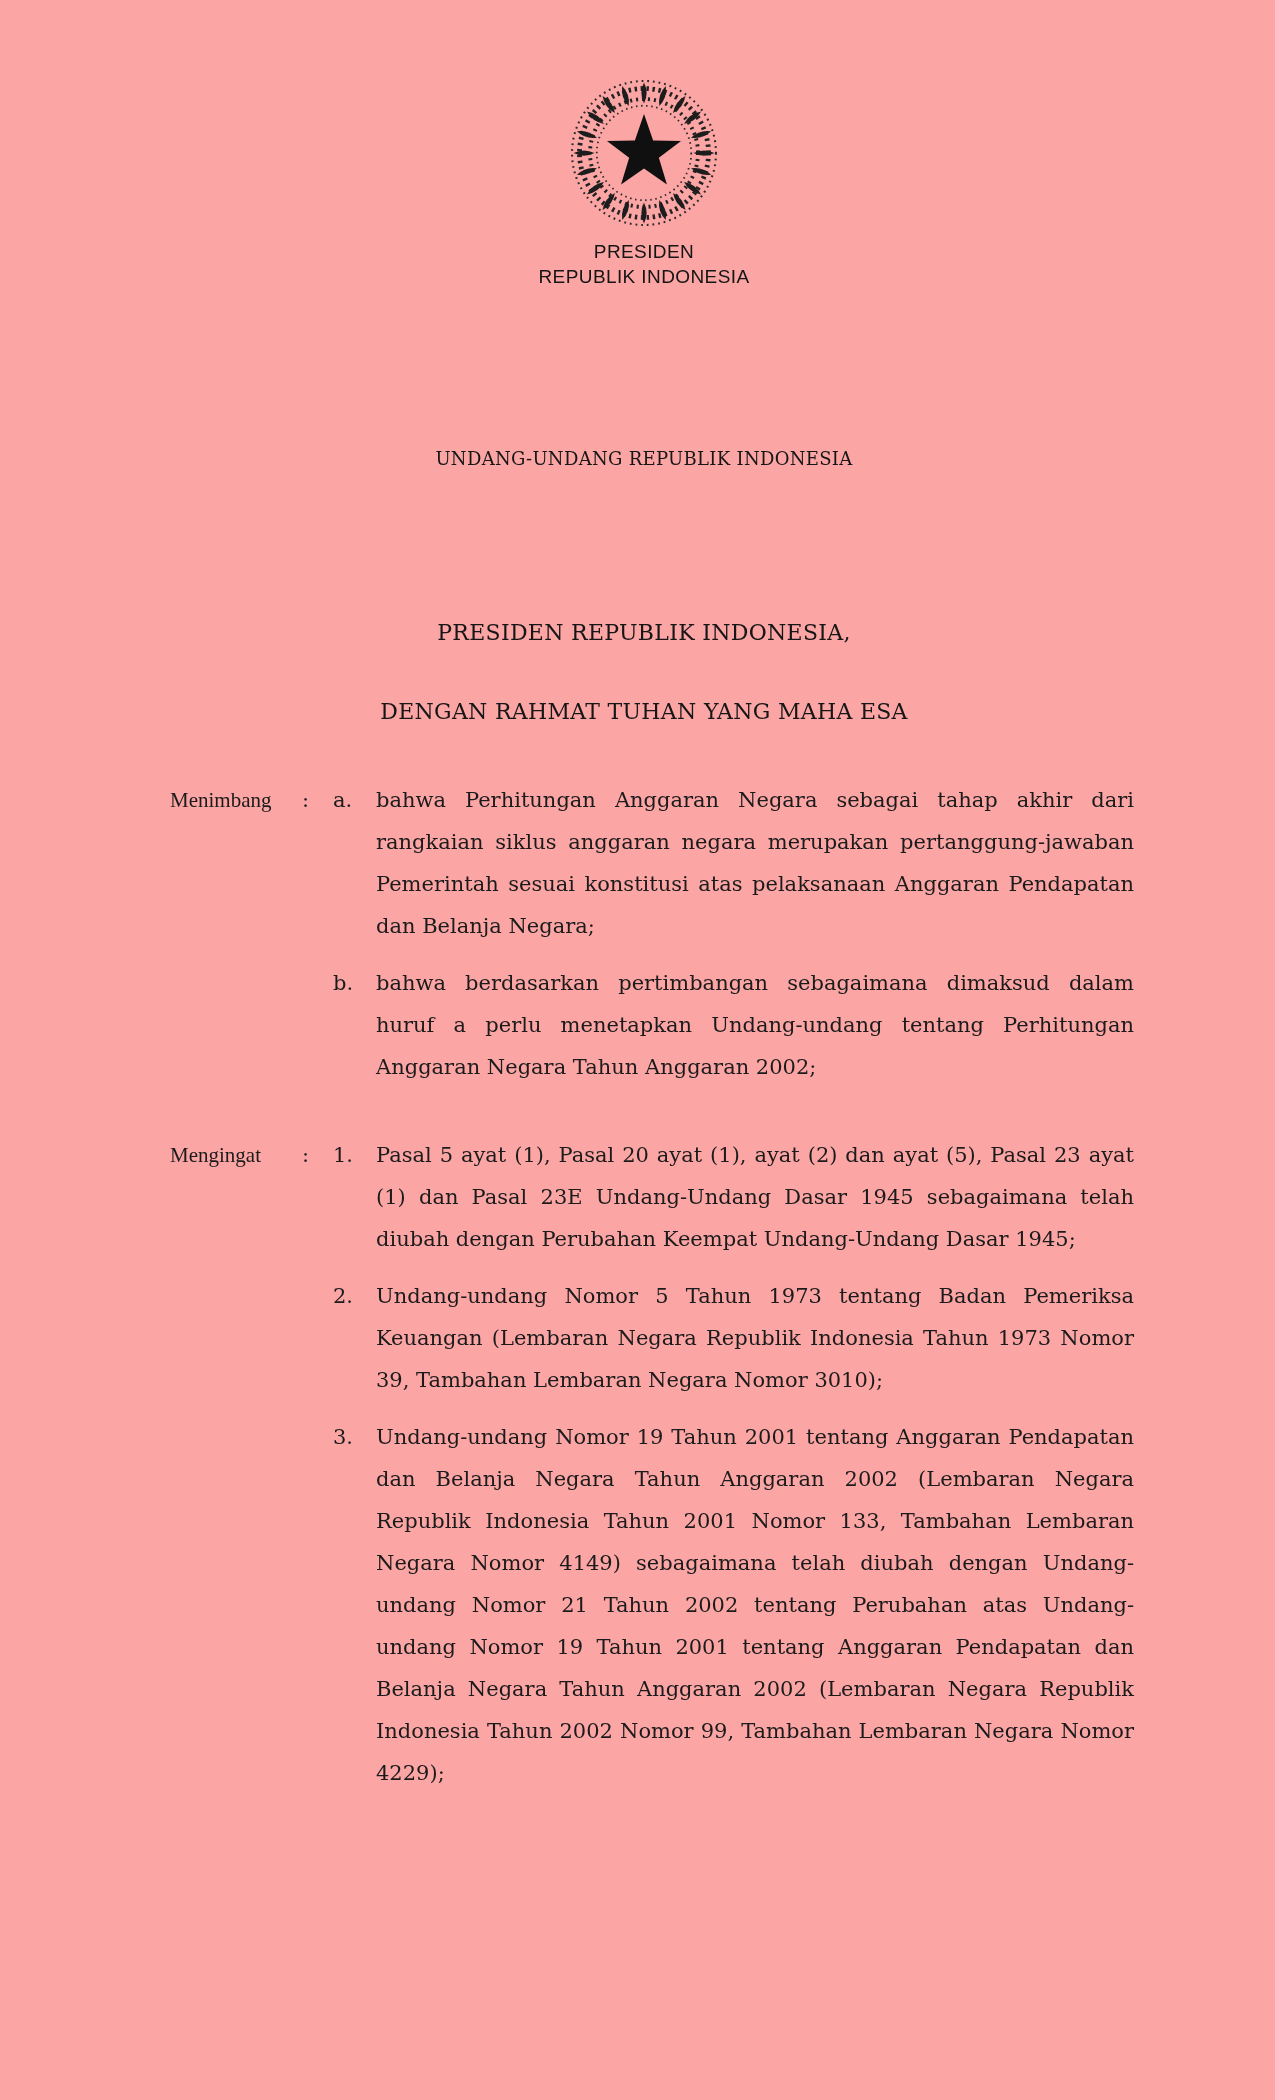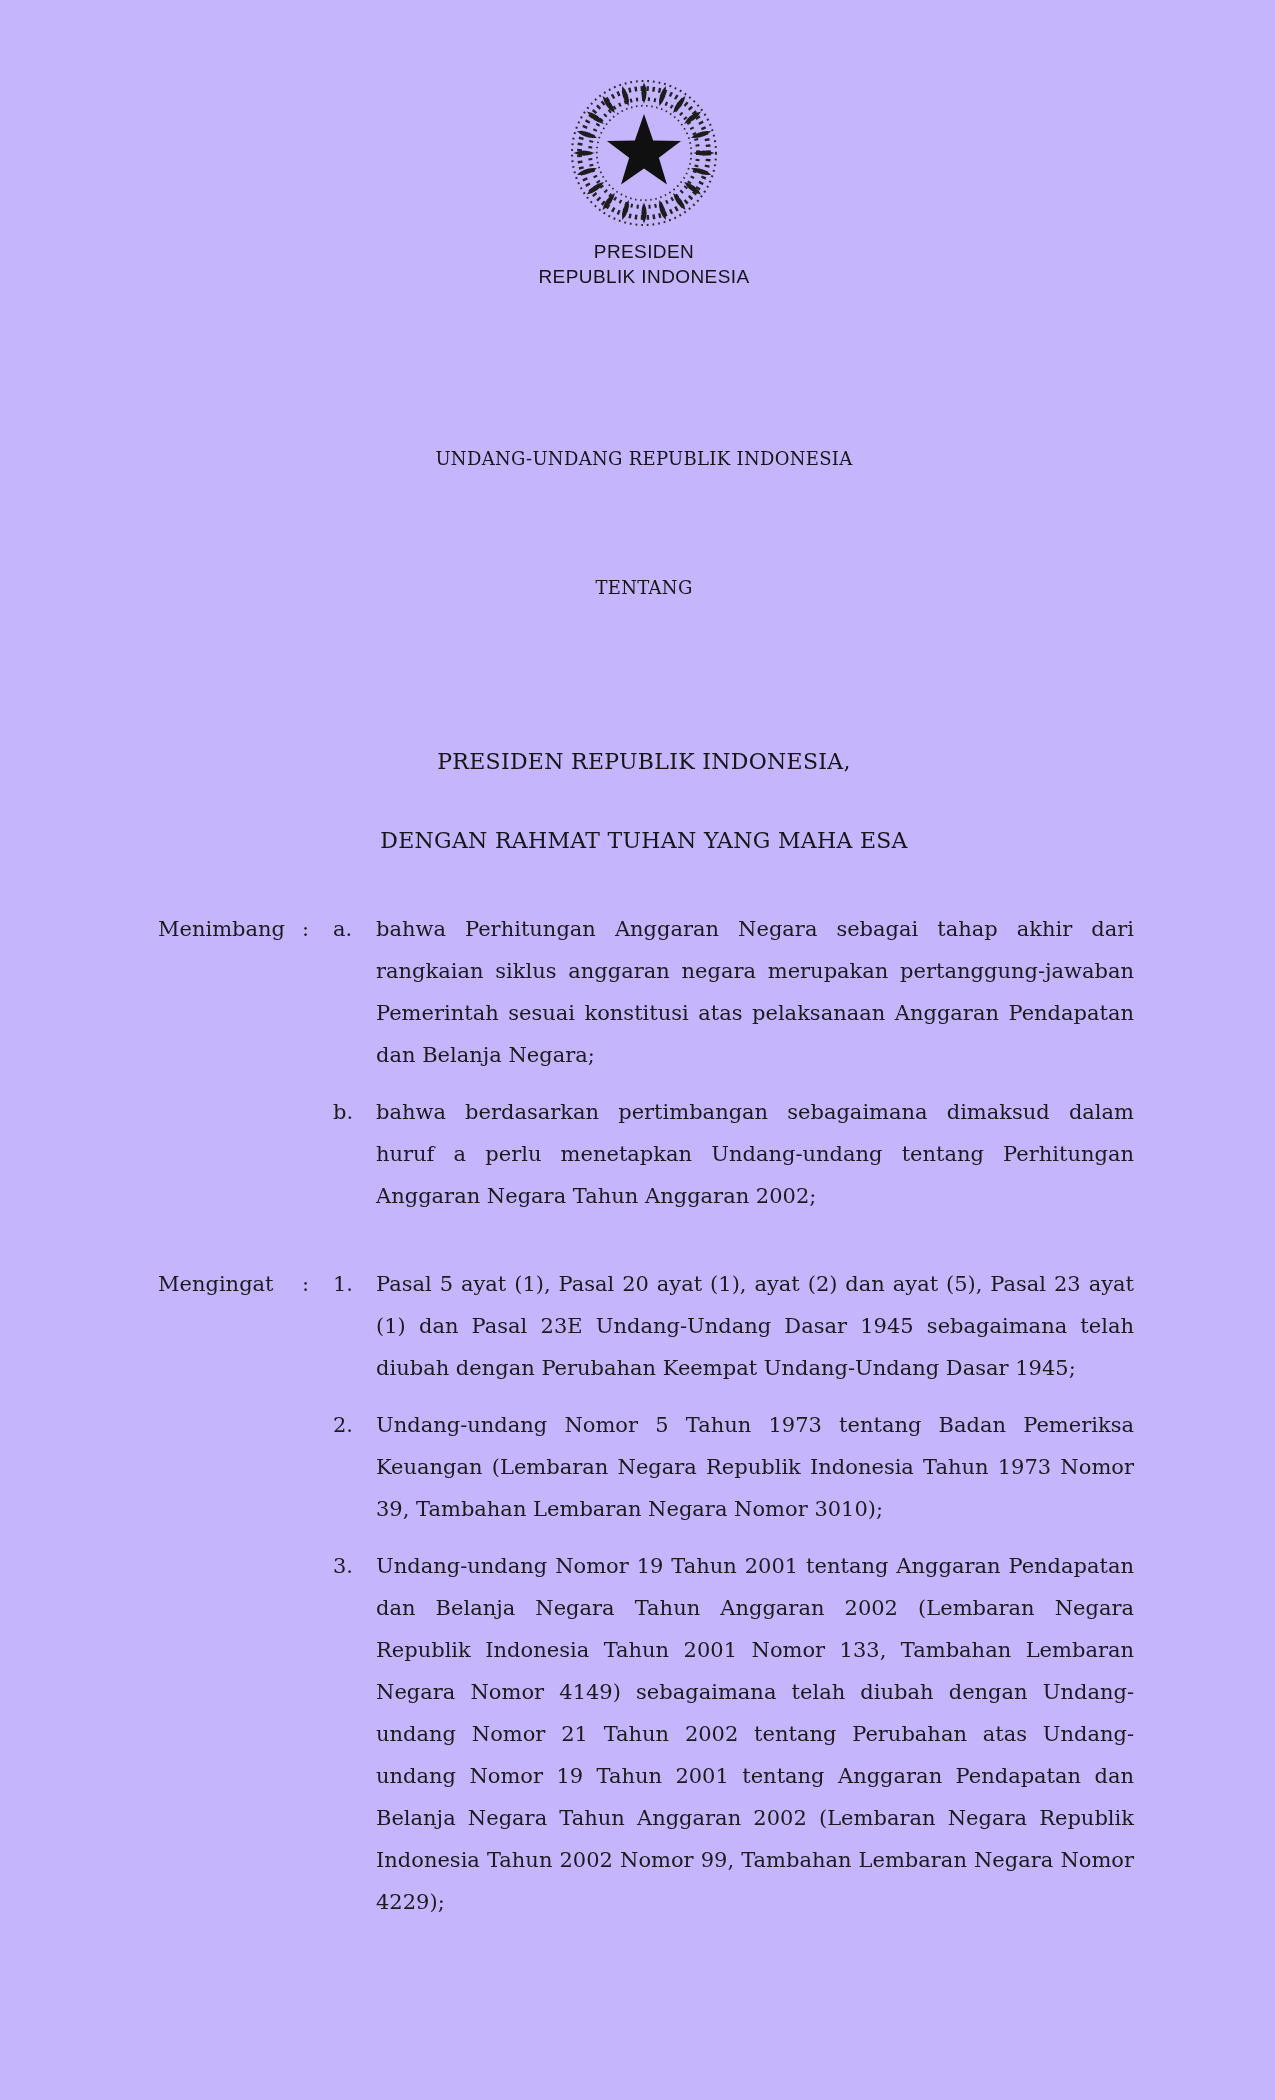--- a/index.html
+++ b/index.html
@@ -13,21 +13,21 @@
     font-family: "DejaVu Serif", serif;
     color: #1b1b1b;
     overflow: hidden;
   }
   .page {
     position: relative;
     width: 1275px;
     height: 2100px;
     box-sizing: border-box;
     padding: 78px 141px 0 154px;
-    background: #c4b5fd;
+    background: #fca5a5;
   }
   .letterhead { text-align: center; }
   .emblem {
     width: 150px;
     height: 150px;
     display: block;
     margin: 0 auto 12px auto;
   }
   .agency {
     font-family: "Liberation Sans", sans-serif;
@@ -57,23 +57,24 @@
   .clause {
     position: relative;
     margin-top: 46px;
     padding-left: 222px;
     font-size: 21px;
     line-height: 42px;
     color: #1b1b1b;
   }
   .c-label {
     position: absolute;
-    left: 4px;
+    left: 16px;
     top: 0;
     white-space: nowrap;
+    font-family: Liberation Serif, serif;
   }
   .c-colon {
     position: absolute;
     left: 148px;
     top: 0;
   }
   .item {
     position: relative;
     margin-bottom: 15px;
     text-align: justify;
@@ -125,21 +126,20 @@
       <path d="M50,24 L56.1,41.6 L74.7,42.0 L59.9,53.2 L65.3,71.0 L50,60.4 L34.7,71.0 L40.1,53.2 L25.3,42.0 L43.9,41.6 Z" fill="#101010"></path>
     </svg>
     <div class="agency">
       <div>PRESIDEN</div>
       <div>REPUBLIK INDONESIA</div>
     </div>
   </header>
 
   <section class="title-block">
     <div>UNDANG-UNDANG REPUBLIK INDONESIA</div>
-    <div>TENTANG</div>
   </section>
 
   <p class="centered-line issuer">PRESIDEN REPUBLIK INDONESIA,</p>
 
   <p class="centered-line invocation">DENGAN RAHMAT TUHAN YANG MAHA ESA</p>
 
   <section class="clause">
     <span class="c-label">Menimbang</span>
     <span class="c-colon">:</span>
     <div class="item">

